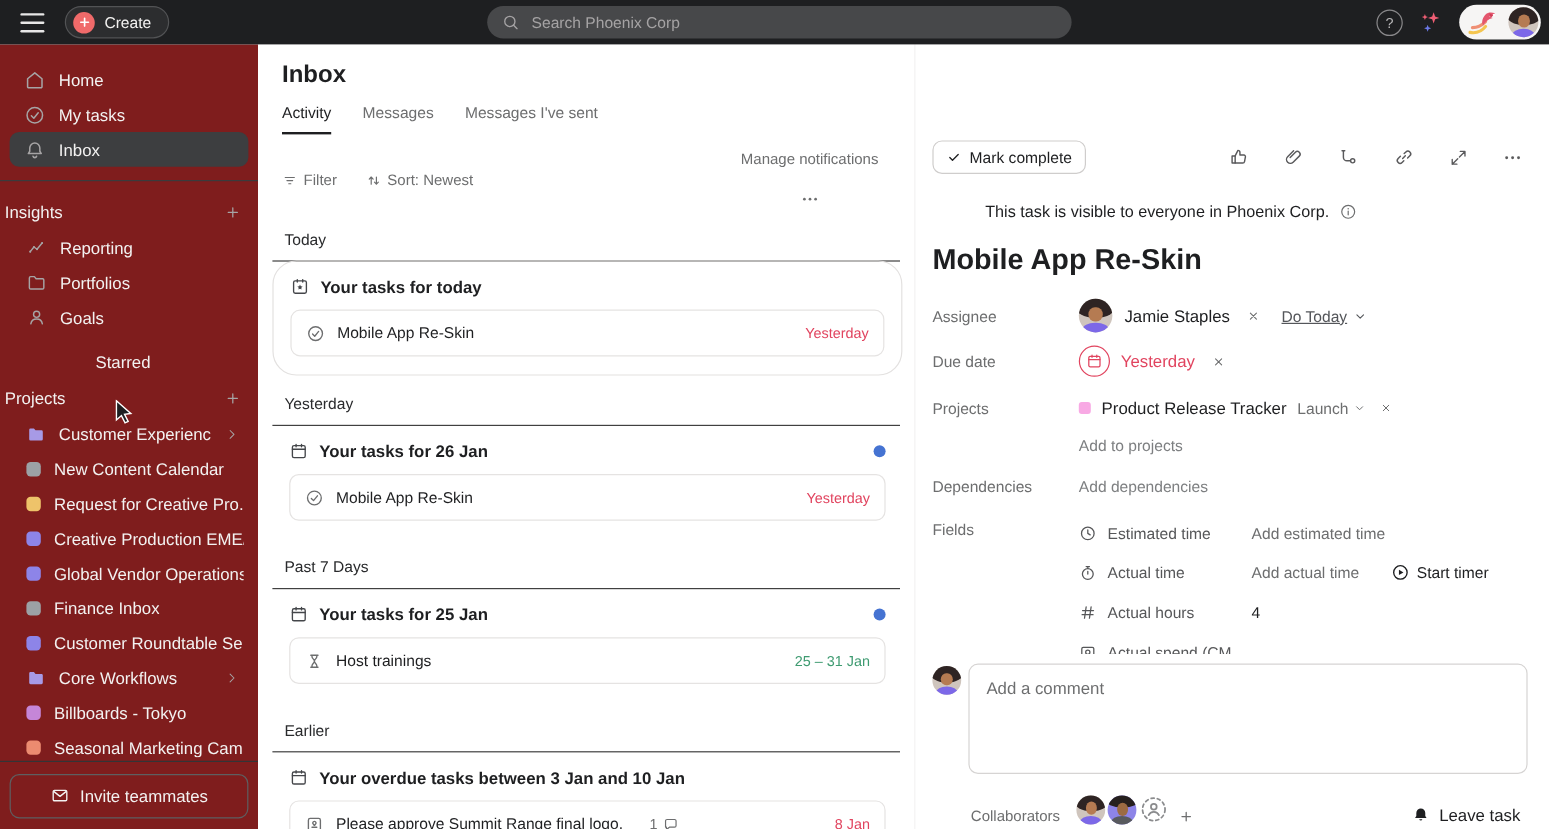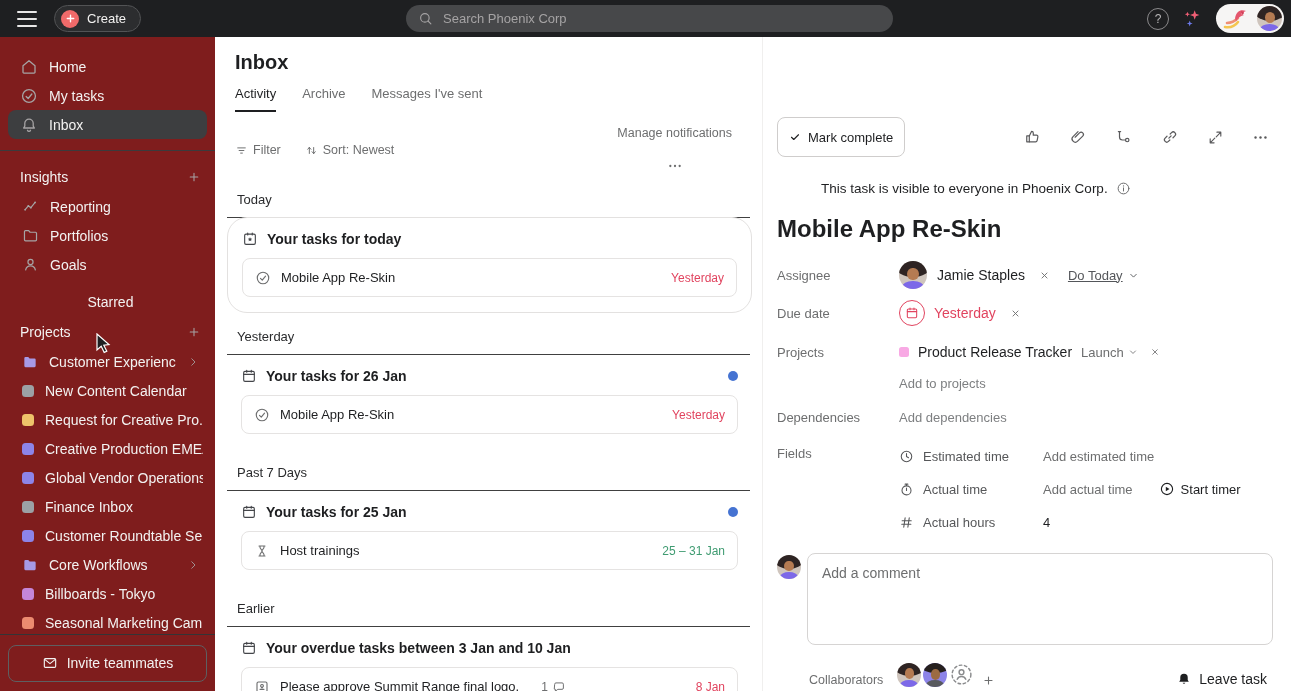--- a/index.html
+++ b/index.html
@@ -39,21 +39,21 @@
   .avatar.man .shirt{background:#585a5e;}
 
   
   .sidebar{position:absolute;top:37px;left:0;width:215px;bottom:0;background:#7f1d1d;
     color:#f3f2f1;font-size:14px;padding-top:15px;overflow:hidden;}
   .nav-item{height:29px;margin:0 8px;padding:0 12px;border-radius:8px;display:flex;
     align-items:center;gap:11px;cursor:pointer;}
   .nav-item.active{background:#3d3e40;}
   .nav-item .icon{color:#a6a4a5;}
   .side-divider{height:1px;background:#3a3b3d;margin:11px 0;}
-  .side-header{height:30px;display:flex;align-items:center;padding:0 14px 0 20px;font-weight:500;}
+  .side-header{height:30px;display:flex;align-items:center;padding:0 14px 0 4px;font-weight:500;}
   .side-header .icon{margin-left:auto;color:#a6a4a5;cursor:pointer;}
   .sub-item{height:29px;display:flex;align-items:center;gap:11px;padding:0 12px 0 22px;cursor:pointer;}
   .sub-item .icon{color:#a6a4a5;}
   .chip{width:12px;height:12px;border-radius:3.5px;flex:none;}
   .proj-label{white-space:nowrap;overflow:hidden;}
   .proj-chevron{margin-left:auto;color:#a6a4a5;padding-right:4px;}
   .side-foot{position:absolute;left:0;right:0;bottom:0;height:57px;border-top:1px solid #333436;
     display:flex;align-items:center;padding:0 8px;}
   .invite-btn{width:100%;height:37px;border:1px solid #5e5f61;border-radius:8px;background:transparent;
     color:#f3f2f1;font-size:14px;display:flex;align-items:center;justify-content:center;gap:9px;cursor:pointer;
@@ -84,21 +84,21 @@
     display:flex;align-items:center;gap:10px;padding:0 12px;cursor:pointer;}
   .task-row .icon{color:#6d6e6f;}
   .task-name{font-size:13px;}
   .comments{display:flex;align-items:center;gap:4px;color:#6d6e6f;font-size:12px;margin-left:12px;}
   .task-date{margin-left:auto;font-size:12px;}
 
   
   .detailpane{position:absolute;top:37px;left:763px;right:0;bottom:0;background:#fff;overflow:hidden;
     padding:0 22px 0 14px;}
   .d-toolbar{margin-top:80px;display:flex;align-items:center;}
-  .mark-btn{height:40px;border:1px solid #cfcdcc;border-radius:8px;background:#fff;
+  .mark-btn{height:28px;border:1px solid #cfcdcc;border-radius:8px;background:#fff;
     display:flex;align-items:center;gap:7px;padding:0 11px;font-size:13px;color:#1e1f21;cursor:pointer;
     font-family:"Liberation Sans",sans-serif;}
   .d-icons{margin-left:auto;display:flex;align-items:center;gap:28px;color:#5a5a5c;}
   .d-icons .icon{cursor:pointer;}
   .visibility{margin-top:24px;display:flex;align-items:flex-start;gap:8px;font-size:13.5px;margin-left:44px;}
   .visibility .icon{color:#6d6e6f;}
   .d-title{margin-top:19px;font-size:24px;font-weight:700;}
   .d-rows{margin-top:17px;font-size:13px;}
   .d-row{display:flex;align-items:center;}
   .d-label{width:122px;flex:none;color:#6d6e6f;}
@@ -335,21 +335,21 @@
       </span>
       <span>Invite teammates</span>
     </button>
   </div>
 </div>
 
 <div class="listpane">
   <div class="page-title">Inbox</div>
   <div class="tabs">
     <div class="tab active">Activity</div>
-    <div class="tab">Archive</div>
+    <div class="tab">Messages</div>
     <div class="tab">Messages I've sent</div>
   </div>
   <div class="list-toolbar">
     <div class="tool-item">
       <span class="icon">
         <svg width="13" height="13" viewBox="0 0 24 24" fill="none" stroke="currentColor" stroke-width="1.8" stroke-linecap="round">
             <path d="M5 7.2h14M7.6 12h8.8M10.4 16.8h3.2"></path>
           </svg>
       </span>
       <span>Filter</span>

